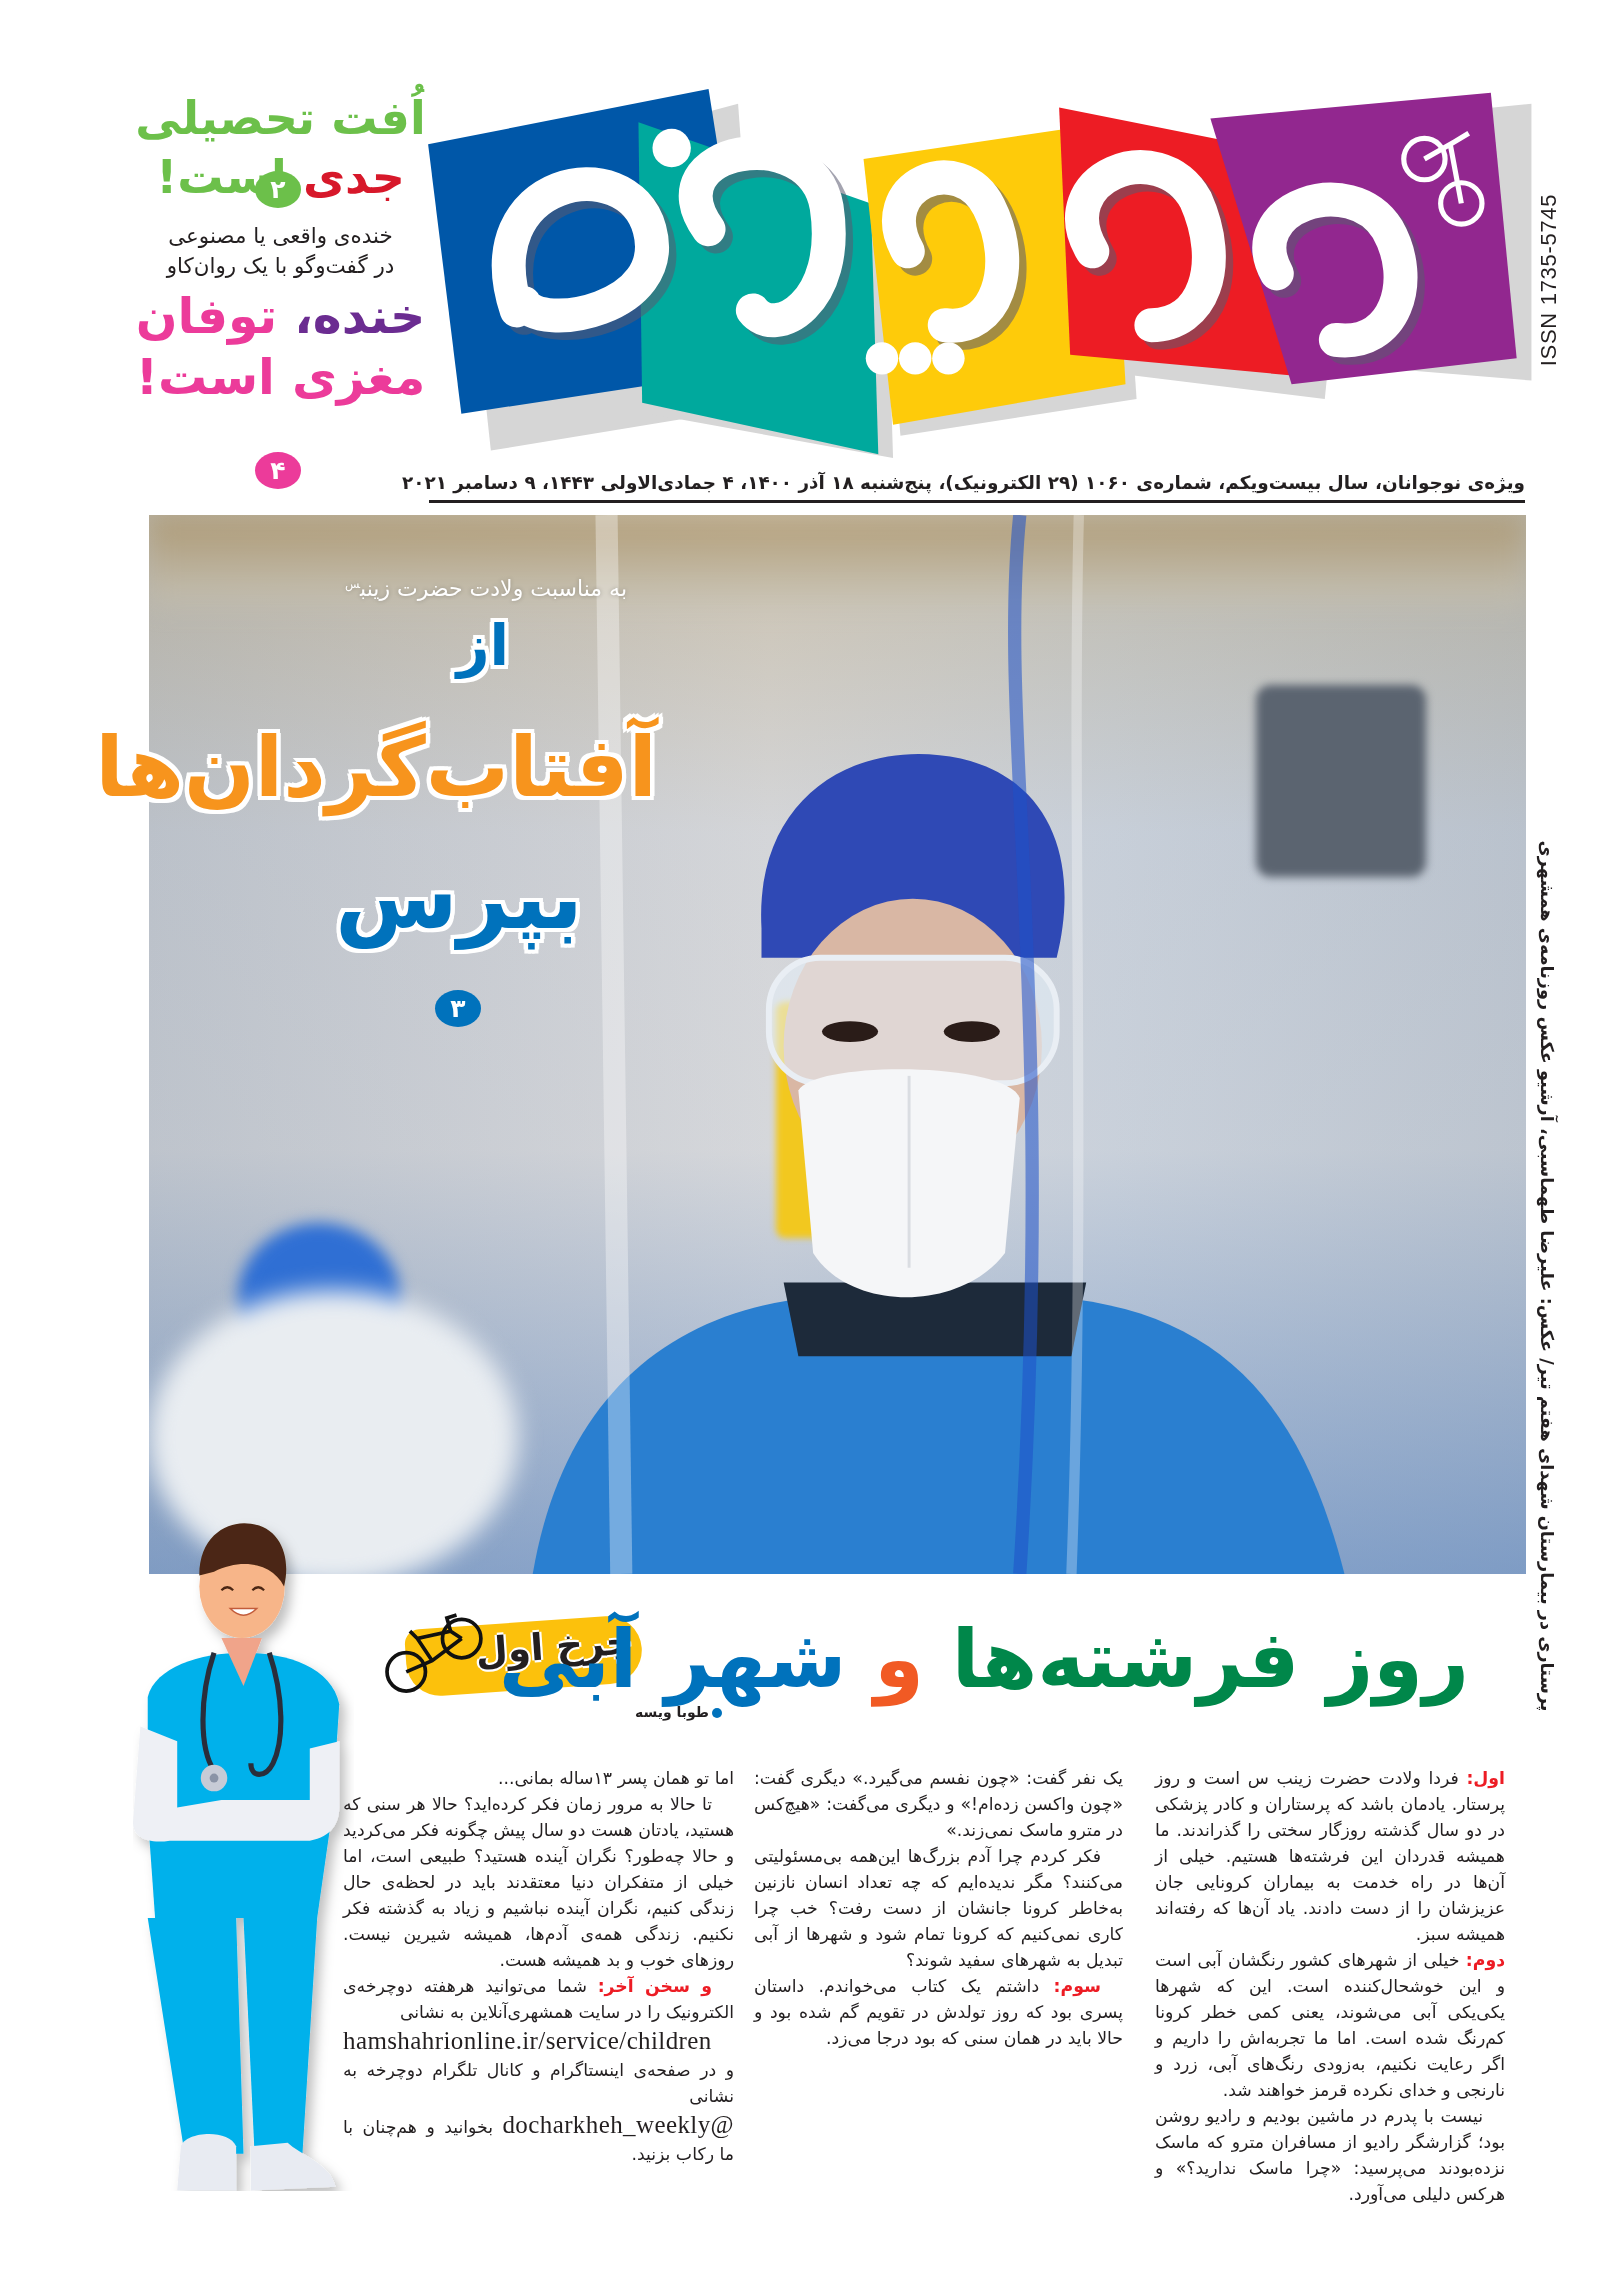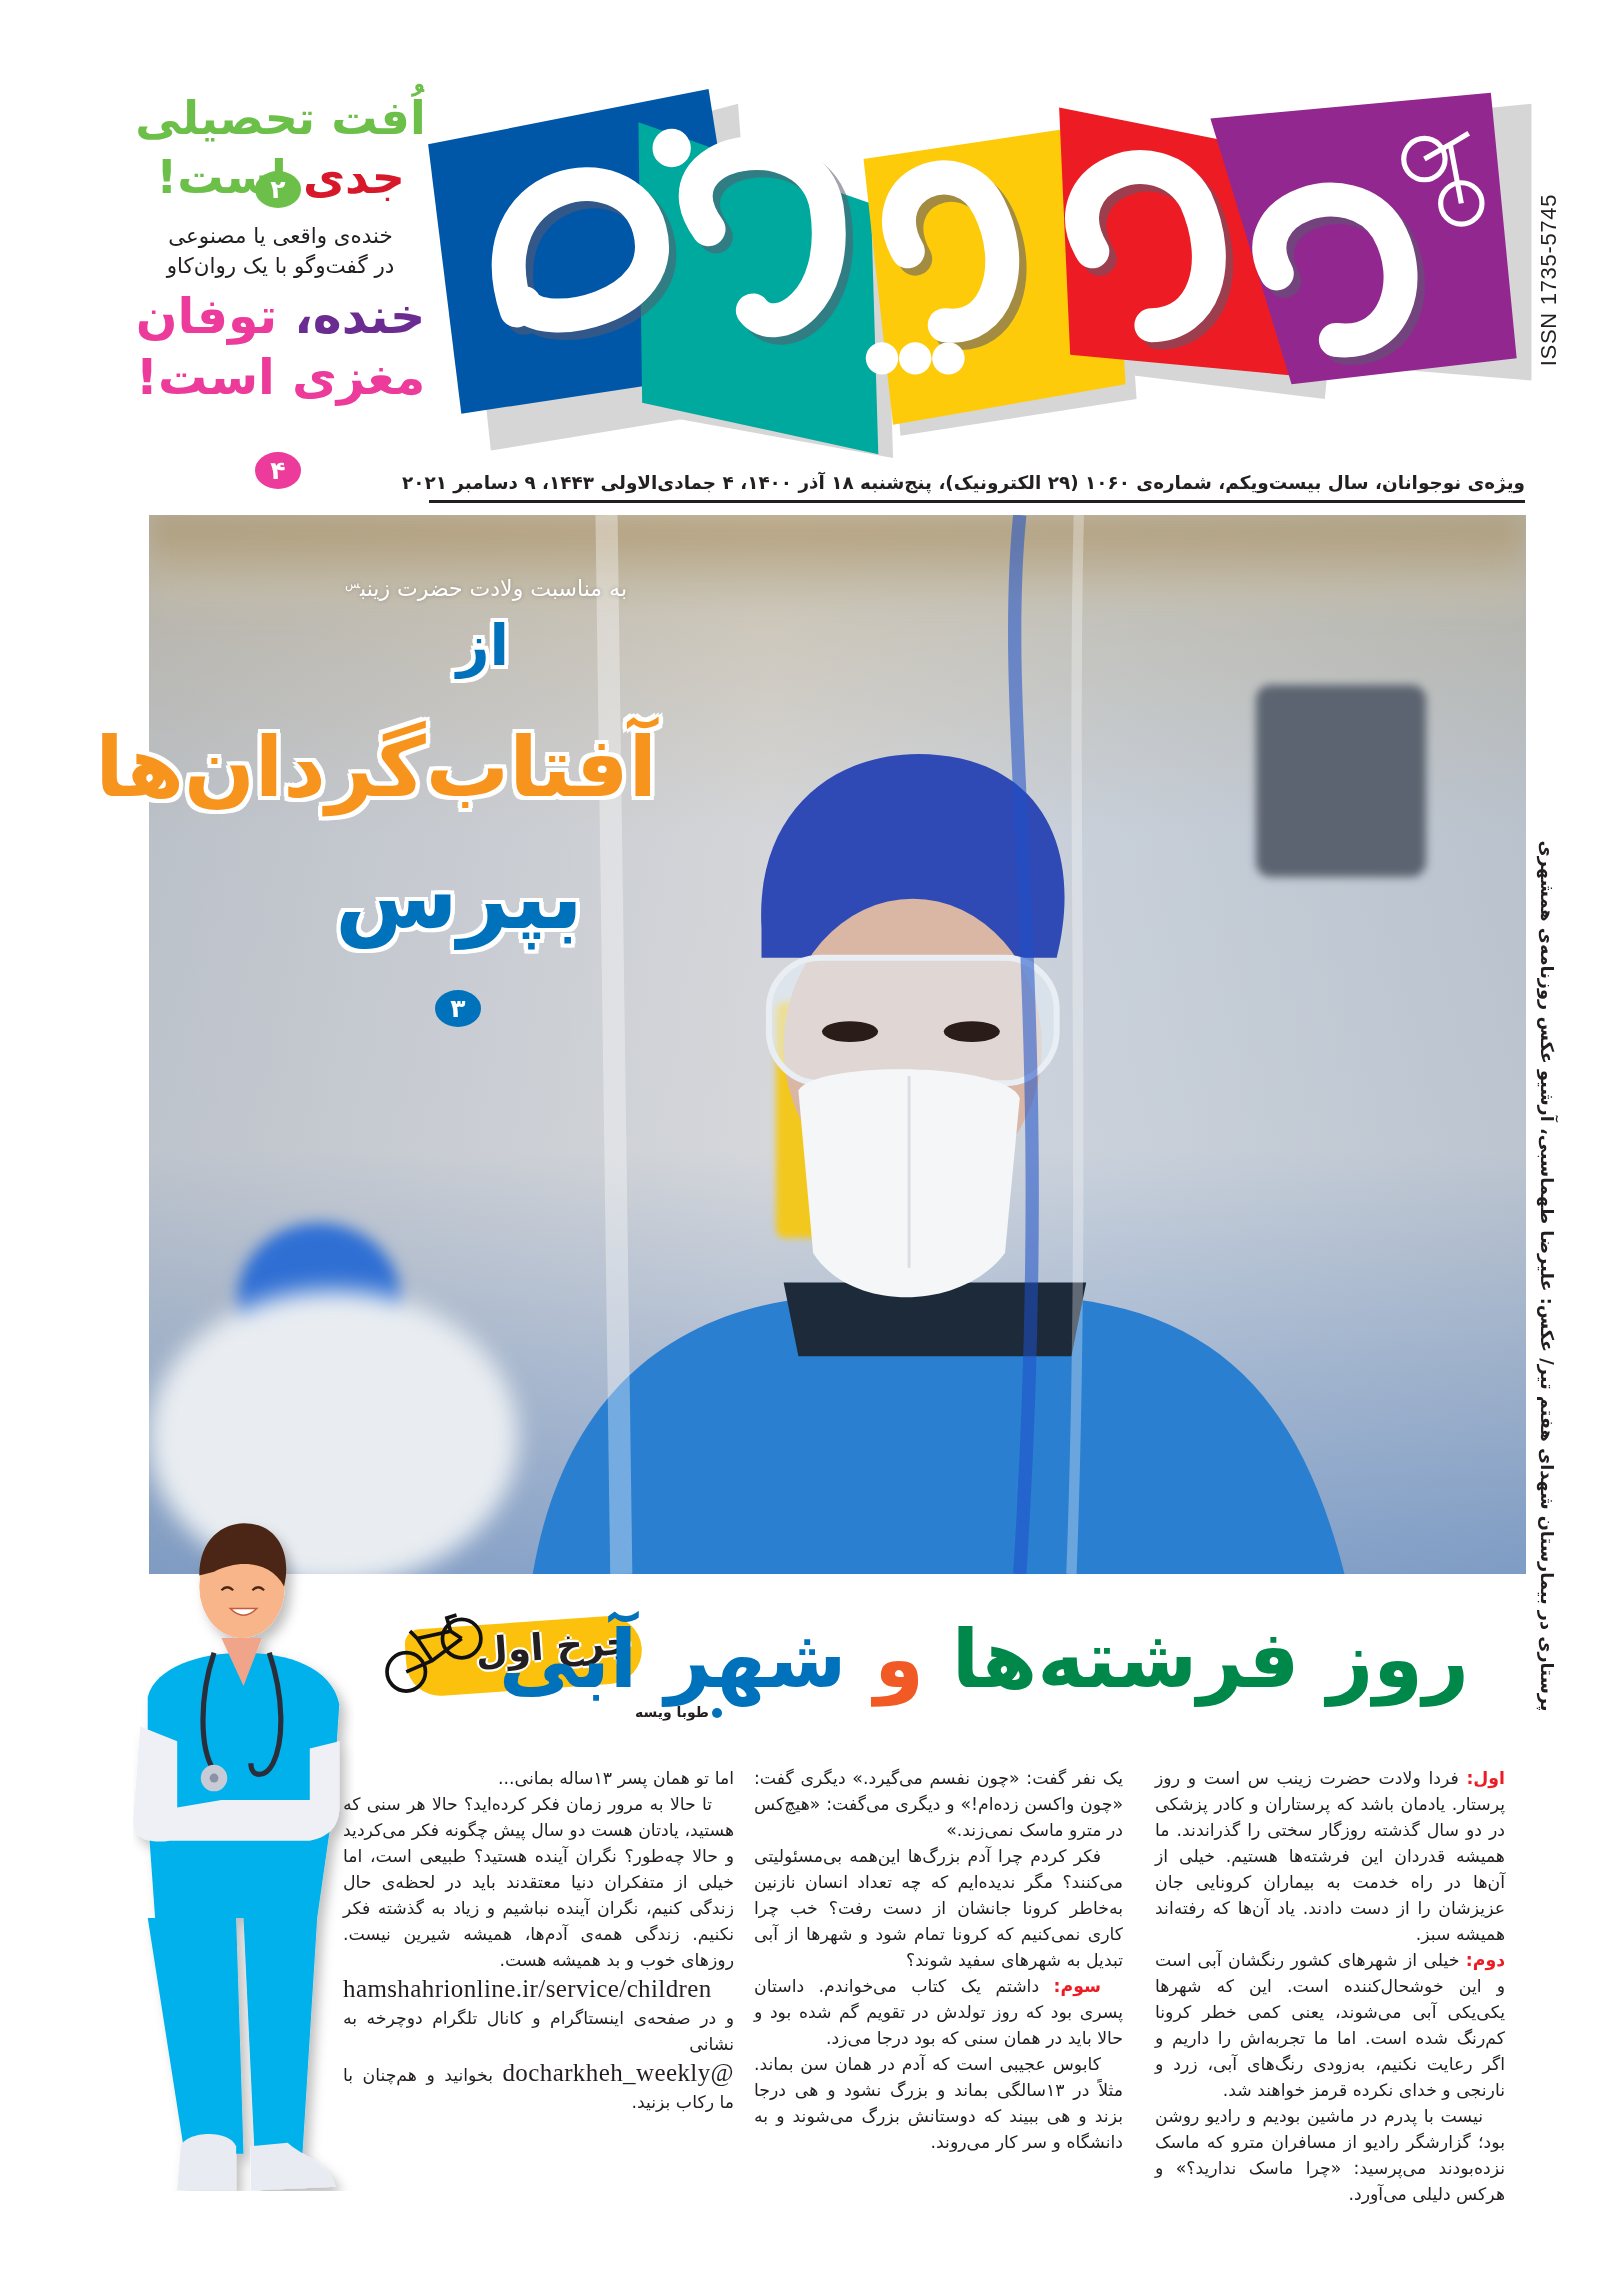--- a/index.html
+++ b/index.html
@@ -248,23 +248,23 @@
 <div class="col col-right">
   <p><span class="lbl">اول:</span><span> فردا ولادت حضرت زینب س است و روز پرستار. یادمان باشد که پرستاران و کادر پزشکی در دو سال گذشته روزگار سختی را گذراندند. ما همیشه قدردان این فرشته‌ها هستیم. خیلی از آن‌ها در راه خدمت به بیماران کرونایی جان عزیزشان را از دست دادند. یاد آن‌ها که رفته‌اند همیشه سبز.</span></p>
   <p><span class="lbl">دوم:</span><span> خیلی از شهرهای کشور رنگشان آبی است و این خوشحال‌کننده است. این که شهرها یکی‌یکی آبی می‌شوند، یعنی کمی خطر کرونا کم‌رنگ شده است. اما ما تجربه‌اش را داریم و اگر رعایت نکنیم، به‌زودی رنگ‌های آبی، زرد و نارنجی و خدای نکرده قرمز خواهند شد.</span></p>
   <p class="indent">نیست با پدرم در ماشین بودیم و رادیو روشن بود؛ گزارشگر رادیو از مسافران مترو که ماسک نزده‌بودند می‌پرسید: «چرا ماسک ندارید؟» و هرکس دلیلی می‌آورد.</p>
 </div>
 
 <div class="col col-mid">
   <p>یک نفر گفت: «چون نفسم می‌گیرد.» دیگری گفت: «چون واکسن زده‌ام!» و دیگری می‌گفت: «هیچ‌کس در مترو ماسک نمی‌زند.»</p>
   <p class="indent">فکر کردم چرا آدم بزرگ‌ها این‌همه بی‌مسئولیتی می‌کنند؟ مگر ندیده‌ایم که چه تعداد انسان نازنین به‌خاطر کرونا جانشان از دست رفت؟ خب چرا کاری نمی‌کنیم که کرونا تمام شود و شهرها از آبی تبدیل به شهرهای سفید شوند؟</p>
   <p class="indent"><span class="lbl">سوم:</span><span> داشتم یک کتاب می‌خواندم. داستان پسری بود که روز تولدش در تقویم گم شده بود و حالا باید در همان سنی که بود درجا می‌زد.</span></p>
-  <p class="indent">کابوس عجیبی است که آدم در همان سن بماند. مثلاً در ۱۳سالگی بماند و بزرگ نشود و هی درجا بزند و هی ببیند که دوستانش بزرگ می‌شوند و به دانشگاه و سر کار می‌روند.</p>
 </div>
 
 <div class="col col-left">
   <p>اما تو همان پسر ۱۳ساله بمانی...</p>
   <p class="indent">تا حالا به مرور زمان فکر کرده‌اید؟ حالا هر سنی که هستید، یادتان هست دو سال پیش چگونه فکر می‌کردید و حالا چه‌طور؟ نگران آینده هستید؟ طبیعی است، اما خیلی از متفکران دنیا معتقدند باید در لحظه‌ی حال زندگی کنیم، نگران آینده نباشیم و زیاد به گذشته فکر نکنیم. زندگی همه‌ی آدم‌ها، همیشه شیرین نیست. روزهای خوب و بد همیشه هست.</p>
+  <p class="indent"><span class="lbl">و سخن آخر:</span><span> شما می‌توانید هرهفته دوچرخه‌ی الکترونیک را در سایت همشهری‌آنلاین به نشانی</span></p>
   <p class="latin">hamshahrionline.ir/service/children</p>
   <p>و در صفحه‌ی اینستاگرام و کانال تلگرام دوچرخه به نشانی</p>
   <p><span class="latin" style="font-size:25px;">@docharkheh_weekly</span> <span>بخوانید و هم‌چنان با ما رکاب بزنید.</span></p>
 </div>
 
 
 </body></html>

